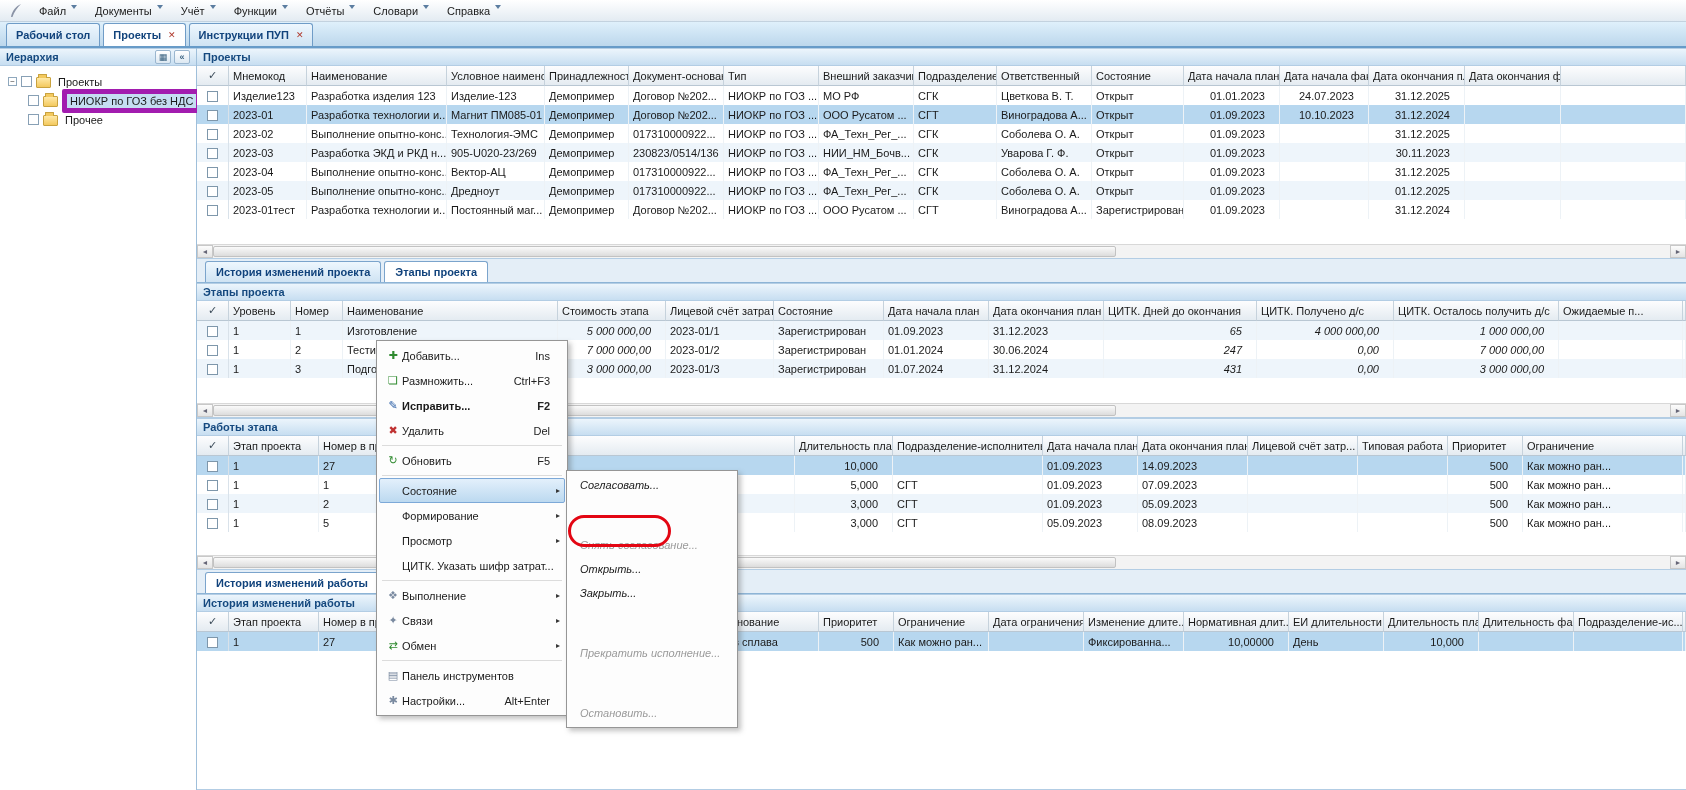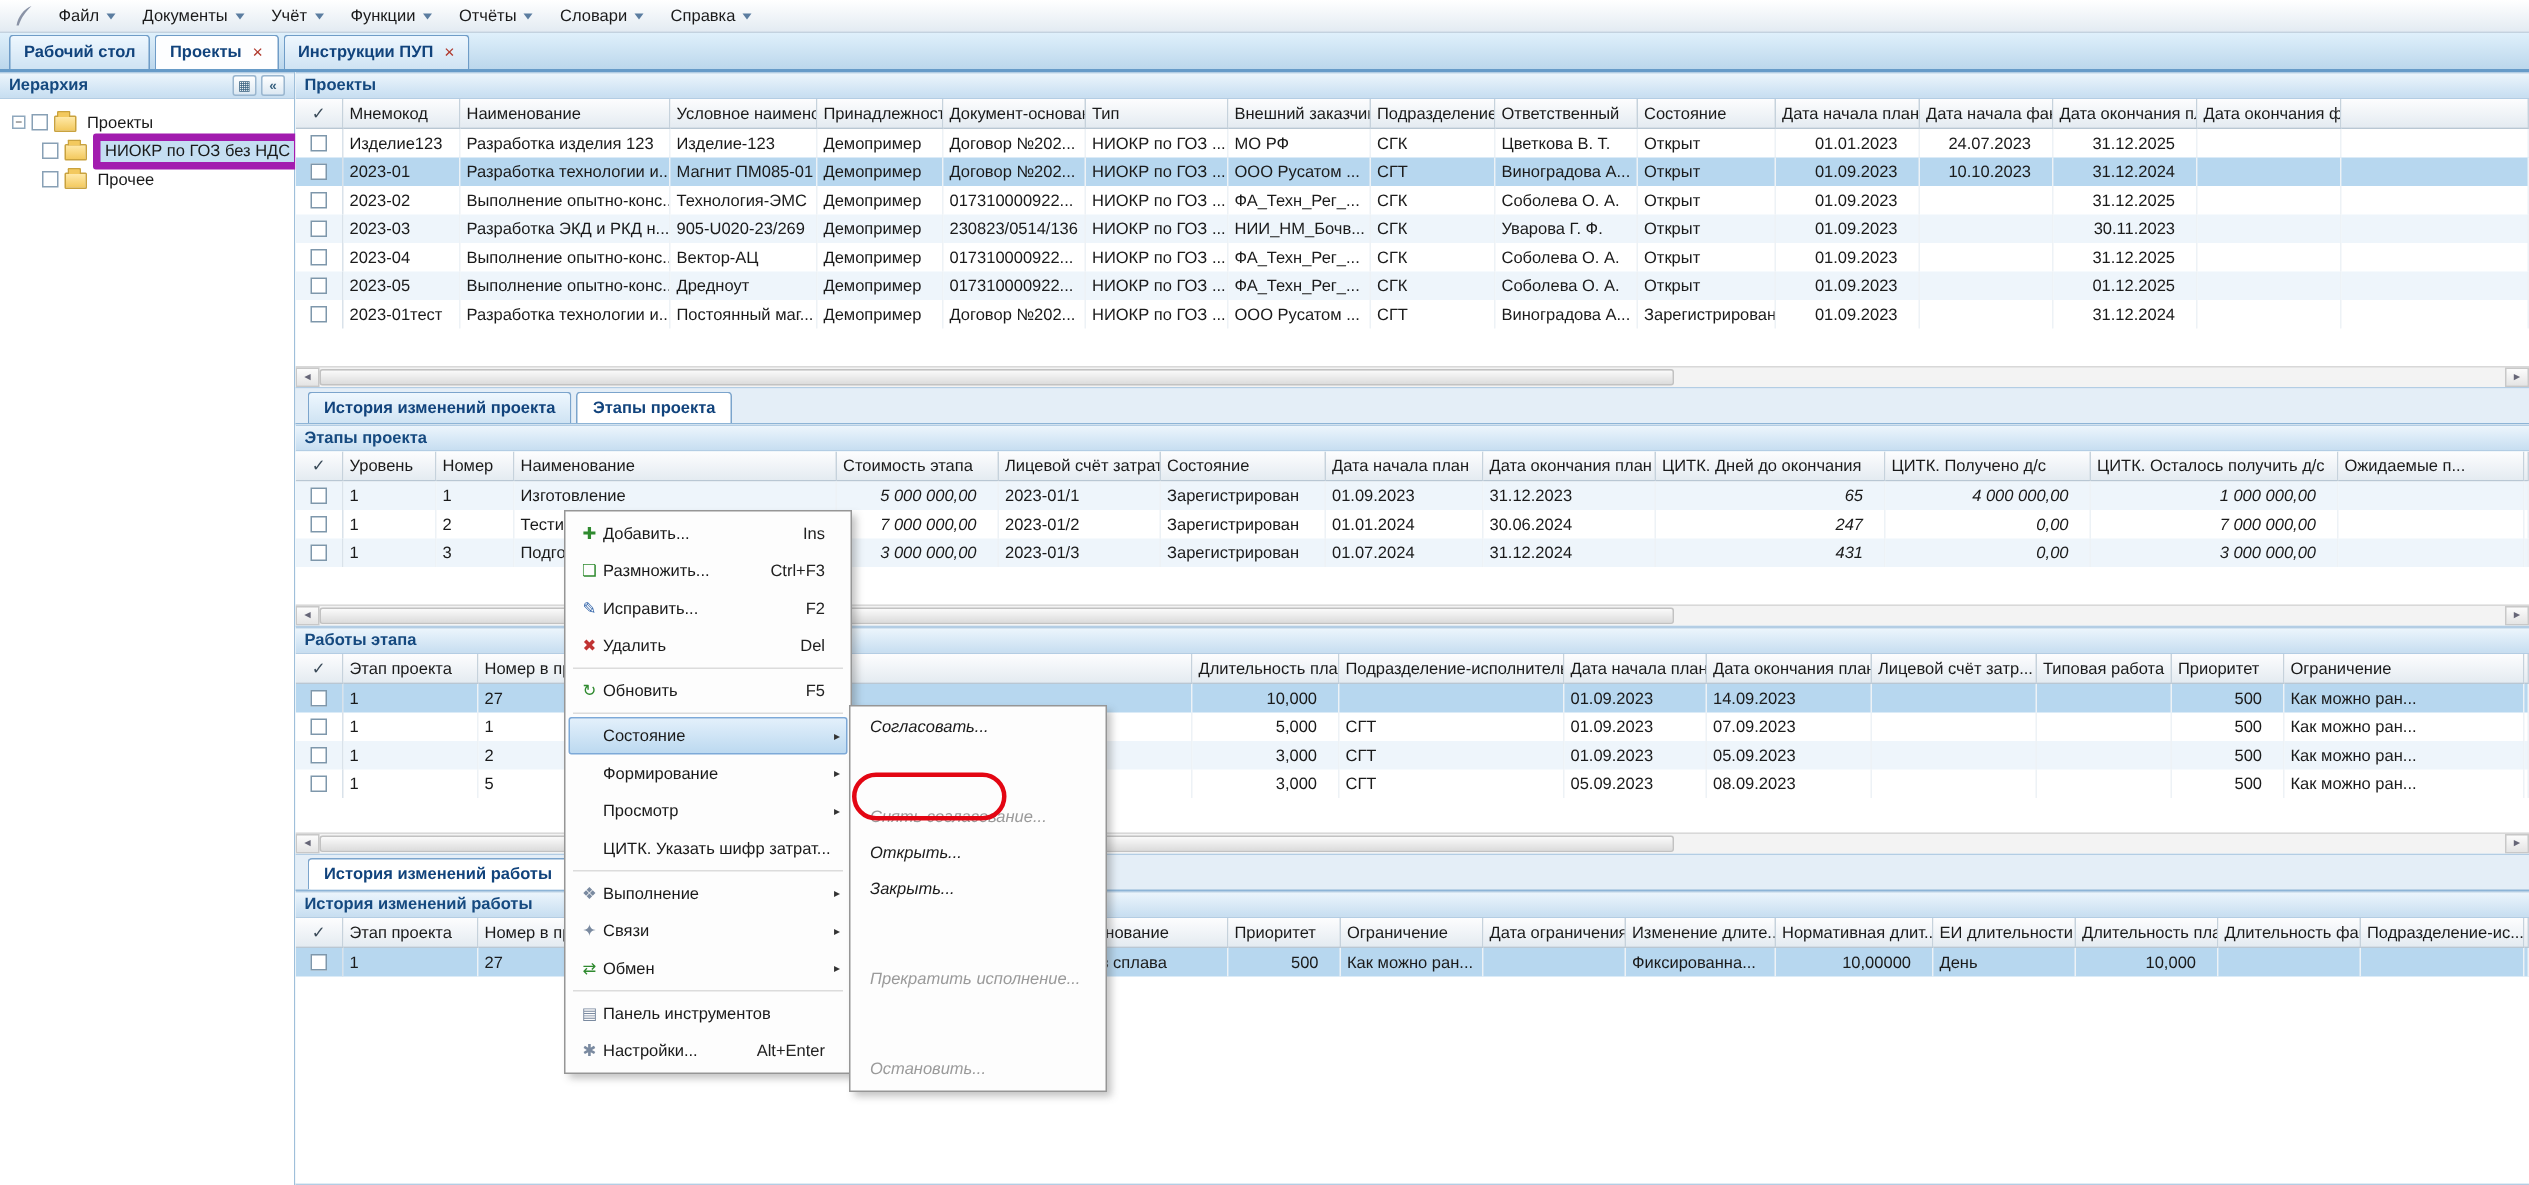--- a/index.html
+++ b/index.html
@@ -3,21 +3,21 @@
 <meta charset="utf-8">
 <style>
 *{margin:0;padding:0;box-sizing:border-box;}
 html,body{width:1686px;height:790px;}
 body{font-family:"Liberation Sans","DejaVu Sans",sans-serif;font-size:11px;color:#1a1a1a;background:#fff;}
 #root{position:relative;width:1686px;height:790px;overflow:hidden;background:#eef3f8;}
 
 
 .menubar{height:22px;background:linear-gradient(#ffffff,#e3ebf2);border-bottom:1px solid #c3d2df;display:flex;align-items:center;padding:0 6px;gap:2px;}
 .appicon{width:20px;height:18px;display:flex;align-items:center;justify-content:center;margin-right:2px;}
-.menu-item{display:flex;align-items:center;gap:5px;padding:3px 9px;cursor:default;}
+.menu-item{display:flex;gap:5px;padding:3px 9px;cursor:default;}
 .caret{width:0;height:0;border-left:3px solid transparent;border-right:3px solid transparent;border-top:4px solid #5b7da0;}
 
 
 .tabbar{height:26px;background:linear-gradient(#dff0fb,#bcd7ec);display:flex;align-items:flex-end;gap:3px;padding:3px 0 0 6px;border-bottom:2px solid #679bc8;}
 .tab{height:23px;display:flex;align-items:center;gap:7px;padding:0 9px;border:1px solid #6f9cc7;border-bottom:none;border-radius:3px 3px 0 0;background:linear-gradient(#eef7fe,#cfe3f3);color:#11437c;font-weight:bold;white-space:nowrap;justify-content:flex-end;}
 .tab.active{background:#fdfeff;}
 .tab .x{color:#b03a2e;font-size:9px;font-weight:bold;}
 
 
 .content{position:absolute;top:48px;left:0;right:0;bottom:0;display:flex;}
@@ -68,21 +68,21 @@
 
 
 .cmenu{position:absolute;z-index:40;background:#fdfdfd;border:1px solid #969696;box-shadow:3px 3px 5px rgba(80,80,80,.35);padding:2px;}
 .mi{height:25px;display:flex;align-items:center;padding:0 4px;border:1px solid transparent;}
 .noic .mi{height:24px;font-style:italic;}
 .mi .ic{width:18px;flex:0 0 18px;text-align:center;font-size:11px;}
 .noic .mi .ic{width:6px;flex:0 0 6px;}
 .mi .lbl{white-space:nowrap;}
 .mi .sc{margin-left:auto;padding-left:16px;color:#222;white-space:nowrap;}
 .mi .sub{width:10px;flex:0 0 10px;text-align:right;font-size:8px;color:#333;}
-.mi.b .lbl,.mi.b .sc{font-weight:normal;}
+.mi.b .lbl,.mi.b .sc{font-weight:bold;}
 .mi.sel{background:linear-gradient(#e3f0fb,#bcd9f0);border:1px solid #7da9d8;border-radius:2px;}
 .mi.dis{color:#9a9a9a;margin-top:36px;}
 .mi.dis .sc{color:#9a9a9a;}
 .msep{height:1px;background:#dcdcdc;margin:2px 3px;}
 .ic-add-icon{color:#2f8a2f;}.ic-copy-icon{color:#2f8a2f;}.ic-edit-icon{color:#2f62a8;}.ic-delete-icon{color:#c03333;}
 .ic-refresh-icon{color:#2f8a2f;}.ic-extensions-icon{color:#7a8aa0;}.ic-links-icon{color:#7a8aa0;}
 .ic-exchange-icon{color:#2f8a2f;}.ic-toolbar-icon{color:#7a8aa0;}.ic-settings-icon{color:#7a8aa0;}
 
 
 .annot{position:absolute;z-index:60;border:3px solid #e30613;border-radius:16px;}

